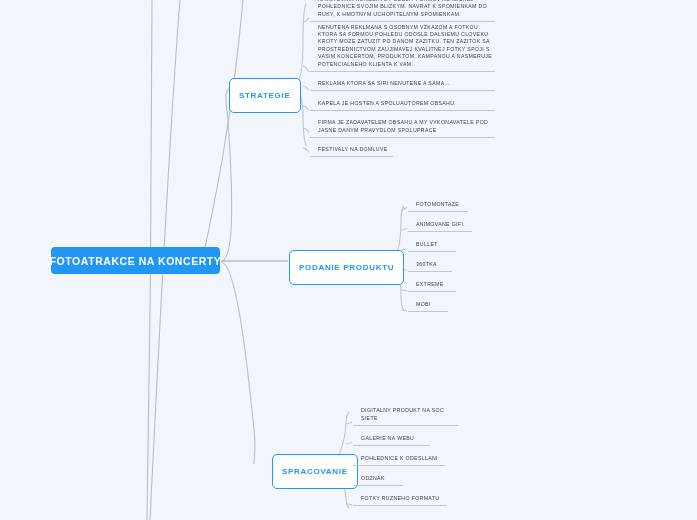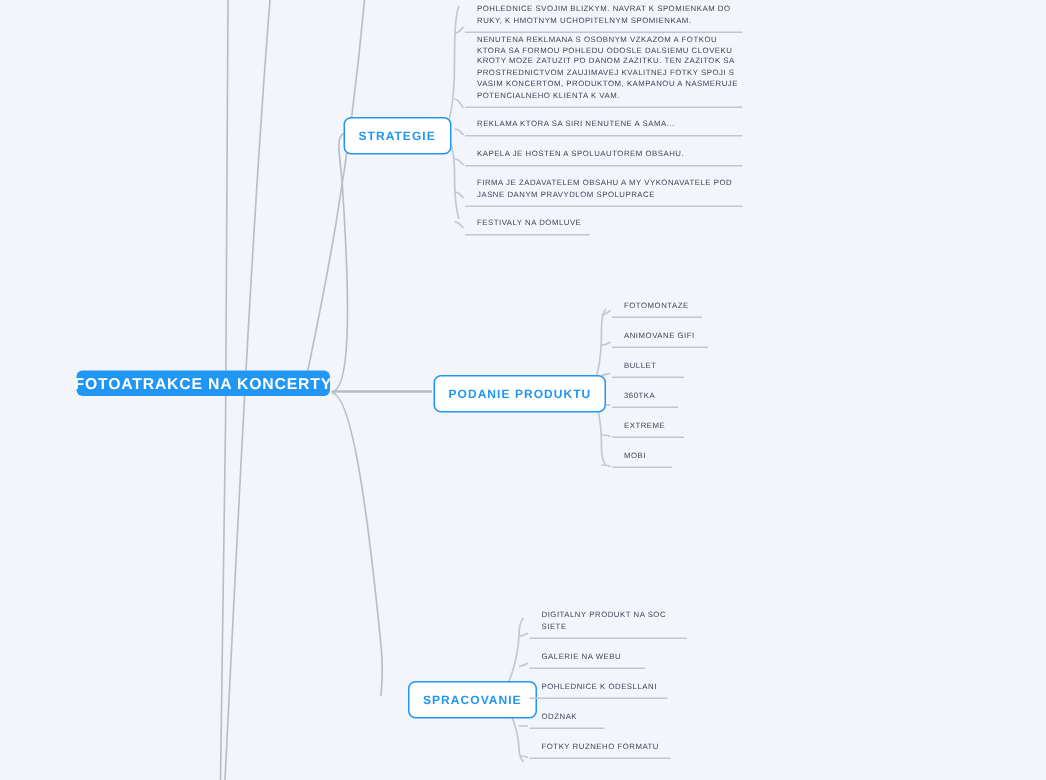--- a/index.html
+++ b/index.html
@@ -27,40 +27,40 @@
     height: 520px;
     pointer-events: none;
   }
 
   
   .root-node {
     position: absolute;
     left: 51px;
     top: 247px;
     width: 169px;
-    height: 17px;
+    height: 27px;
     background: #2196f3;
     border-radius: 4px;
     display: flex;
     align-items: center;
     justify-content: center;
     box-sizing: border-box;
   }
   .root-node .root-label {
     color: #ffffff;
     font-size: 10.5px;
     font-weight: bold;
     letter-spacing: 0.55px;
     white-space: nowrap;
   }
 
   
   .branch-node {
     position: absolute;
-    height: 25px;
+    height: 35px;
     background: #ffffff;
     border: 1.6px solid #2196f3;
     border-radius: 5px;
     display: flex;
     align-items: center;
     justify-content: center;
     box-sizing: border-box;
     padding: 0 9px;
   }
   .branch-node .branch-label {

